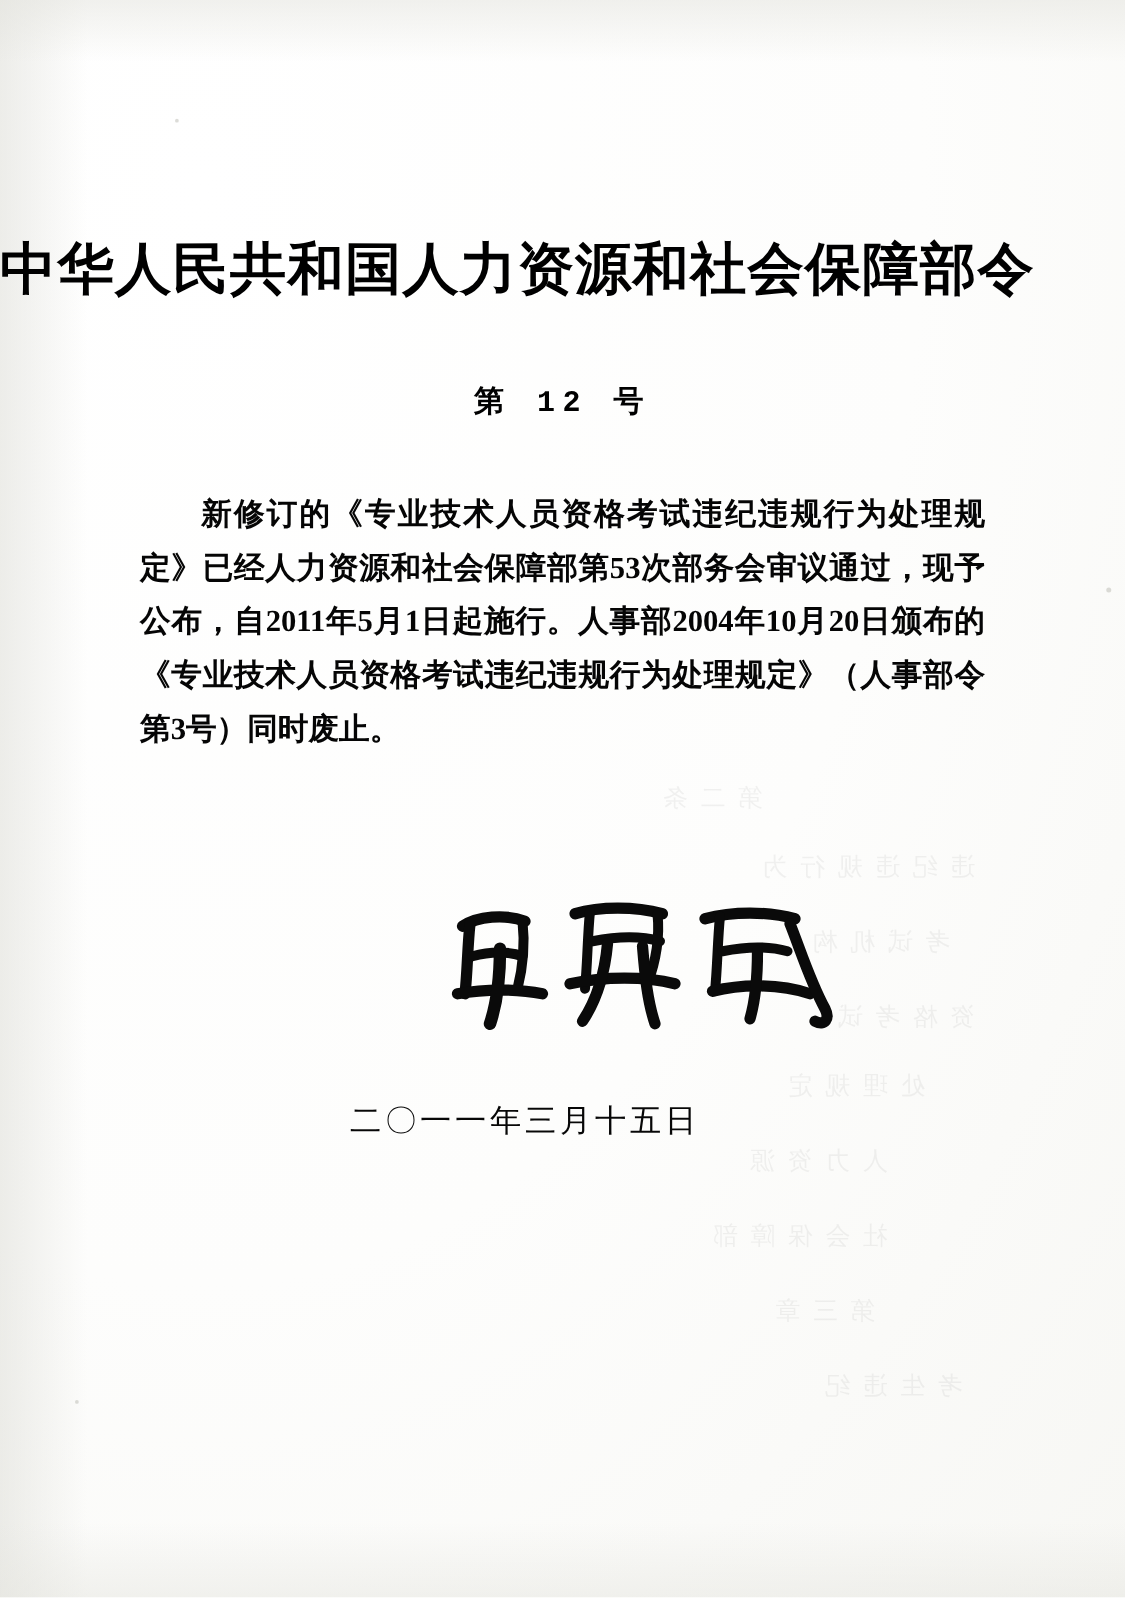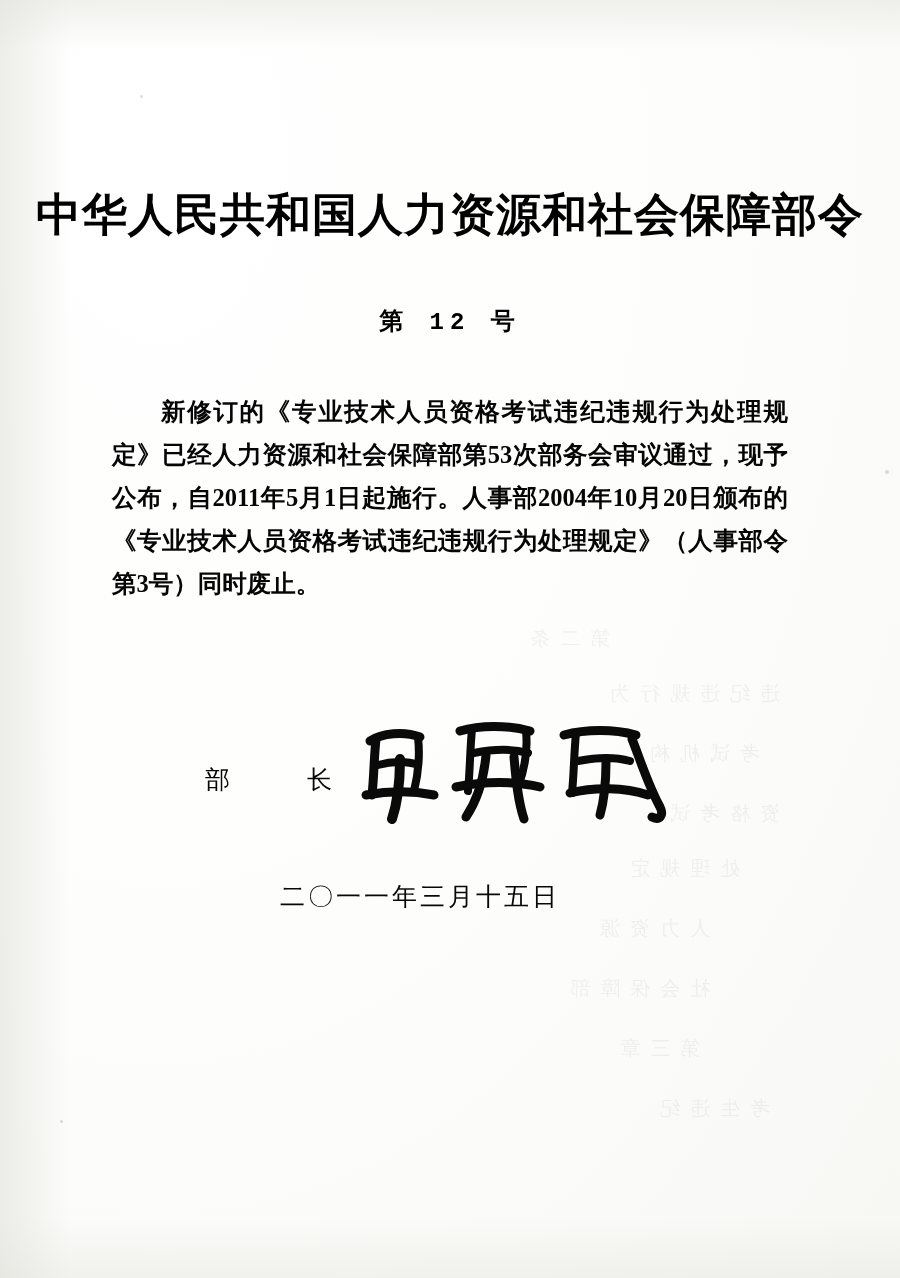--- a/index.html
+++ b/index.html
@@ -66,21 +66,20 @@
   .content {
     position: relative;
     z-index: 3;
   }
 
   .doc-title {
     position: absolute;
     left: 0;
     top: 185px;
     width: 900px;
-    text-align: center;
     font-family: "DejaVu Sans", sans-serif;
     font-weight: bold;
     font-size: 45px;
     letter-spacing: 1px;
     color: #000000;
     white-space: nowrap;
   }
 
   .doc-number {
     position: absolute;
@@ -188,21 +187,20 @@
 
     <div class="doc-title">中华人民共和国人力资源和社会保障部令</div>
 
     <div class="doc-number">第  12  号</div>
 
     <div class="body-text">
       <p>新修订的《专业技术人员资格考试违纪违规行为处理规定》已经人力资源和社会保障部第53次部务会审议通过，现予公布，自2011年5月1日起施行。人事部2004年10月20日颁布的《专业技术人员资格考试违纪违规行为处理规定》（人事部令第3号）同时废止。</p>
     </div>
 
     <div class="signature-row">
-      <div class="sign-label">部　长</div>
 
       <div class="sign-mark" title="尹蔚民">
         <svg viewBox="0 0 330 135" width="330" height="135" aria-hidden="true">
           <g fill="none" stroke="#0a0a0a" stroke-linecap="round" stroke-linejoin="round">
 
             <path d="M22 46 C34 38, 56 36, 72 42" stroke-width="9"></path>
             <path d="M28 44 C26 62, 26 82, 24 100" stroke-width="9"></path>
             <path d="M30 70 C44 66, 60 66, 70 70" stroke-width="8"></path>
             <path d="M70 42 C72 60, 70 80, 66 96" stroke-width="8"></path>
             <path d="M18 100 C40 96, 66 96, 86 100" stroke-width="9"></path>

